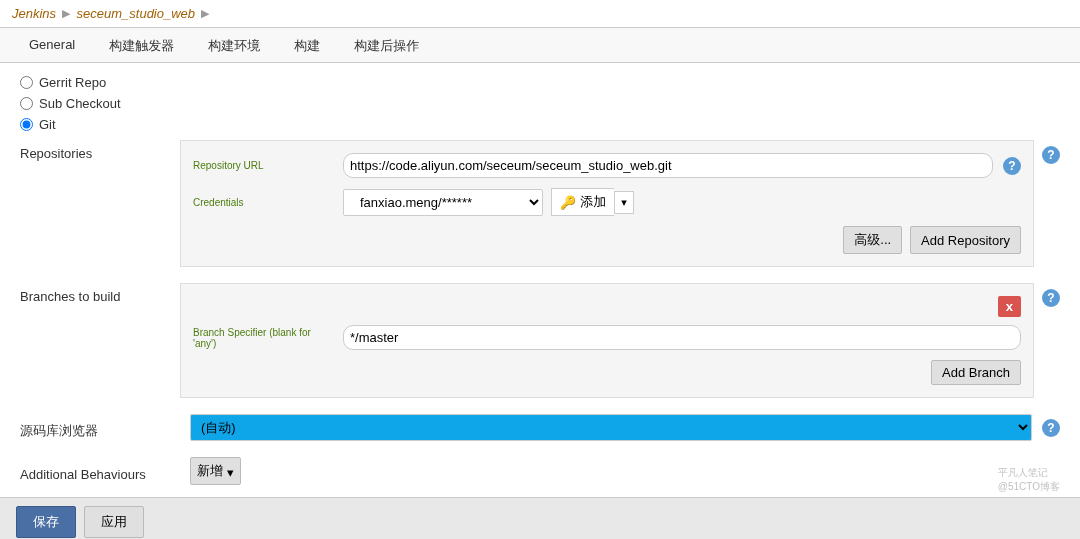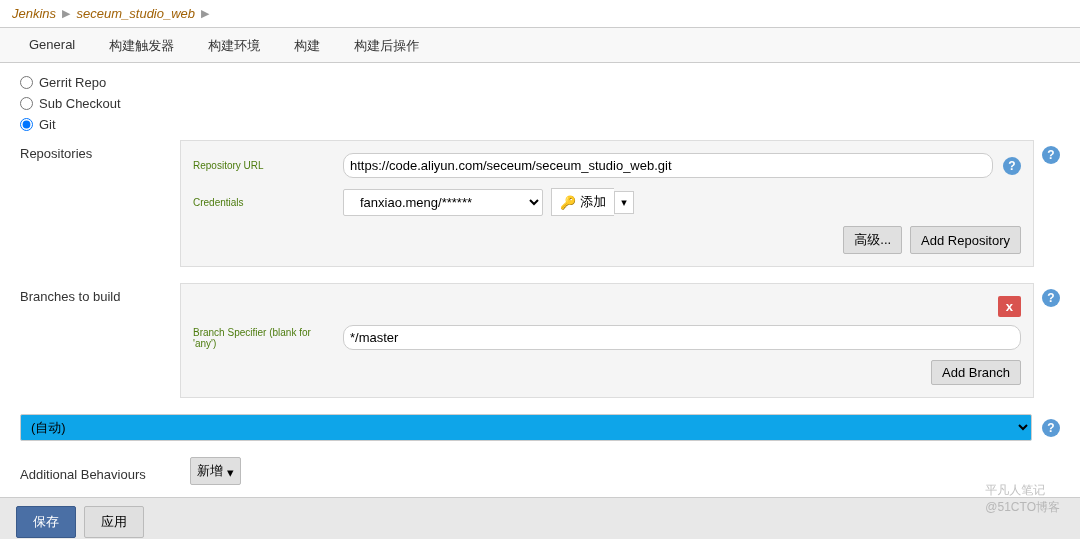--- a/index.html
+++ b/index.html
@@ -266,24 +266,24 @@
       cursor: pointer;
       border-radius: 2px;
       display: flex;
       align-items: flex-end;
       gap: 4px;
     }
 
     
     .watermark {
       position: fixed;
-      bottom: 23px;
+      bottom: 45px;
       right: 20px;
       color: rgba(150,150,150,0.6);
-      font-size: 12px;
+      font-size: 10px;
       pointer-events: none;
     }
   </style>
 </head>
 <body>
 
 <div class="breadcrumb-bar">
   <a class="breadcrumb-link">Jenkins</a>
   <span class="breadcrumb-sep">▶</span>
   <a class="breadcrumb-link">seceum_studio_web</a>
@@ -365,20 +365,21 @@
           </div>
           <div class="section-buttons">
             <button class="btn-gray">Add Branch</button>
           </div>
         </div>
       </div>
       <div class="help-icon" style="margin-left:8px; margin-top:6px;">?</div>
     </div>
 
     <div class="source-browser-row">
+      <div class="section-label">源码库浏览器</div>
       <select class="source-browser-select"><option>(自动)</option></select>
       <div class="help-icon">?</div>
     </div>
 
     <div class="additional-row">
       <div class="section-label">Additional Behaviours</div>
       <button class="btn-xinjian">
         <span>新增</span>
         <span>▾</span>
       </button>

